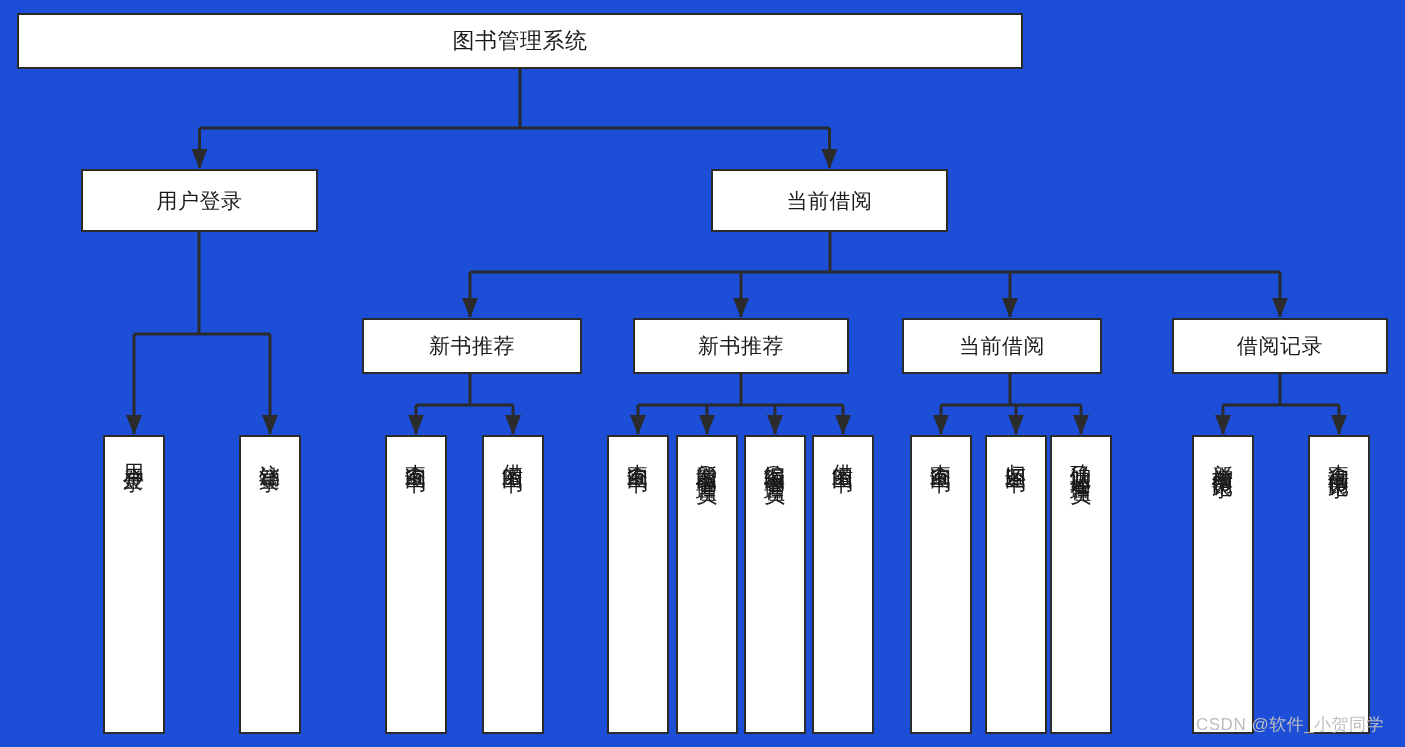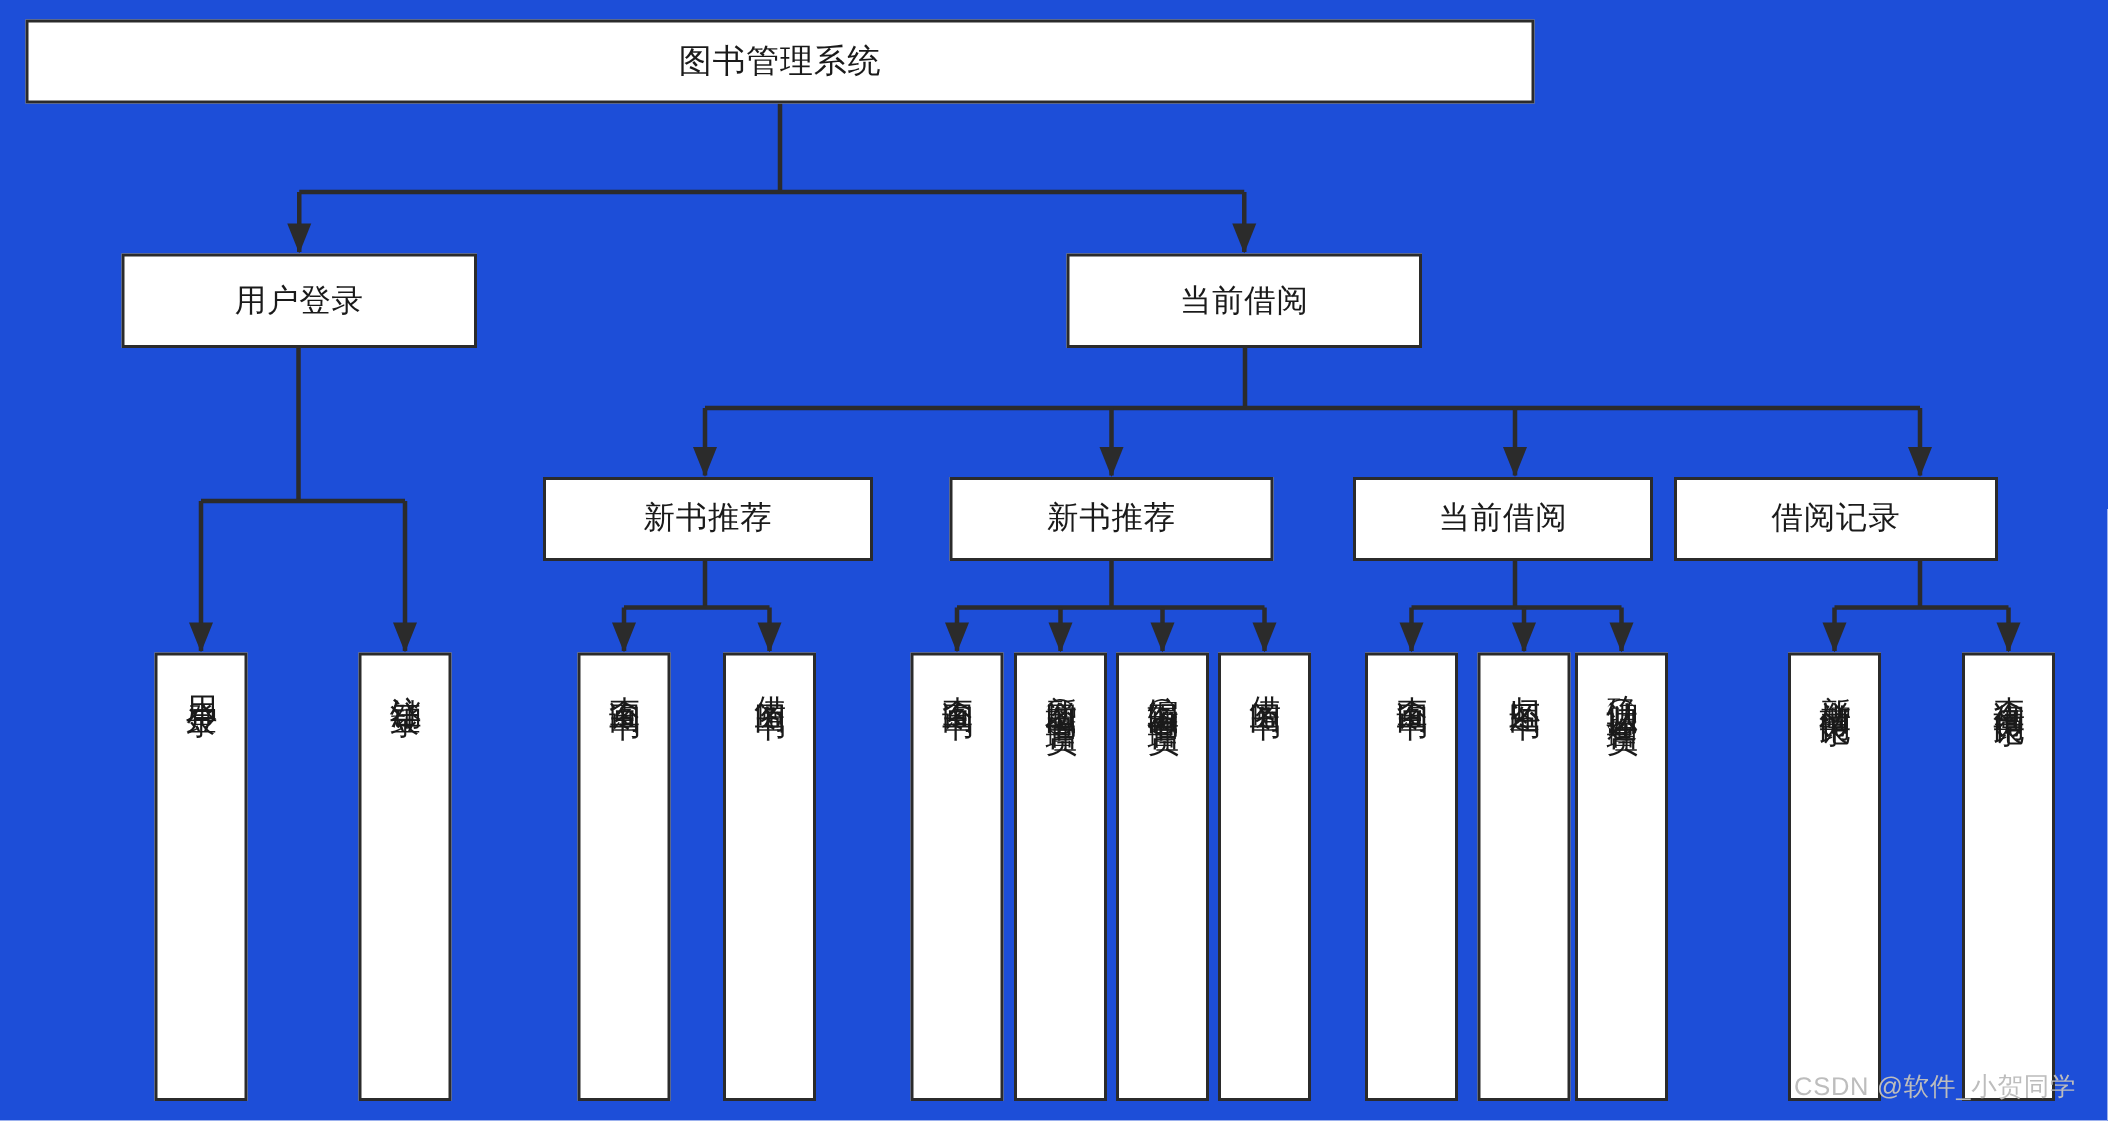--- a/index.html
+++ b/index.html
@@ -138,21 +138,21 @@
       </div>
       <div class="node horizontal" style="left: 362px; top: 318px; width: 220px; height: 56px;">
         <span class="node-label">新书推荐</span>
       </div>
       <div class="node horizontal" style="left: 633px; top: 318px; width: 216px; height: 56px;">
         <span class="node-label">新书推荐</span>
       </div>
       <div class="node horizontal" style="left: 902px; top: 318px; width: 200px; height: 56px;">
         <span class="node-label">当前借阅</span>
       </div>
-      <div class="node horizontal" style="left: 1116px; top: 318px; width: 216px; height: 56px;">
+      <div class="node horizontal" style="left: 1172px; top: 318px; width: 216px; height: 56px;">
         <span class="node-label">借阅记录</span>
       </div>
       <div class="node vertical" style="left: 103px; top: 435px; width: 62px; height: 299px;">
         <span class="node-label">用户登录</span>
       </div>
       <div class="node vertical" style="left: 239px; top: 435px; width: 62px; height: 299px;">
         <span class="node-label">注销登录</span>
       </div>
       <div class="node vertical" style="left: 385px; top: 435px; width: 62px; height: 299px;">
         <span class="node-label">查询图书</span>

